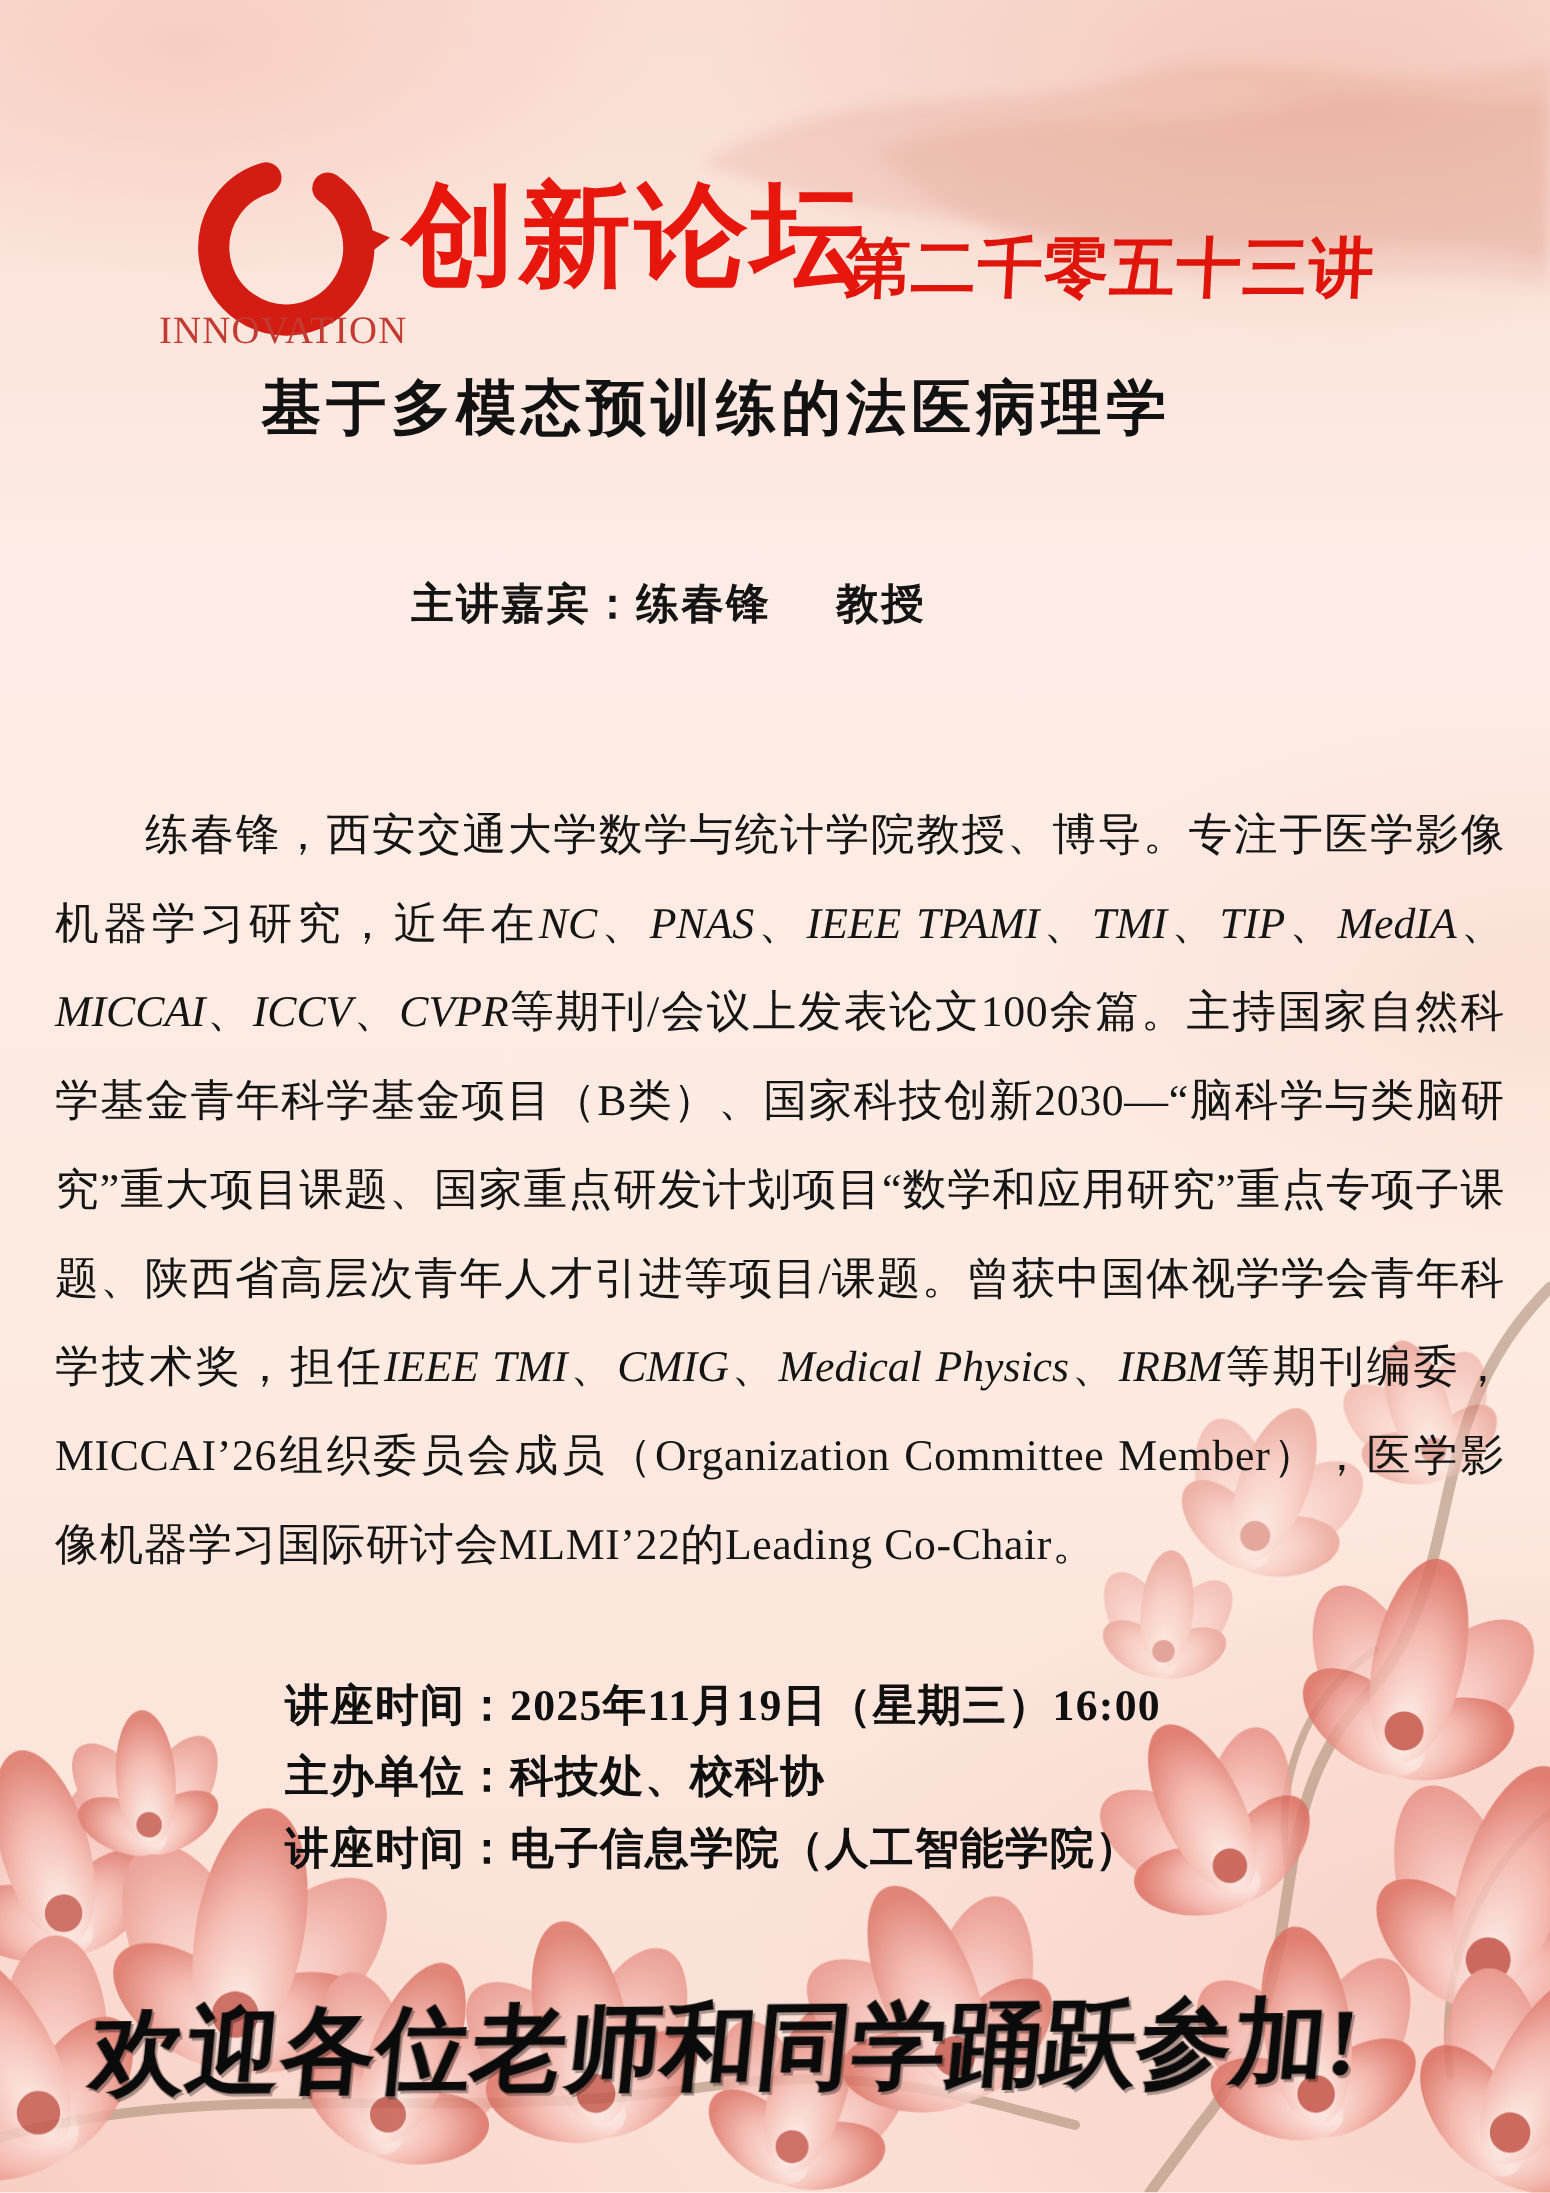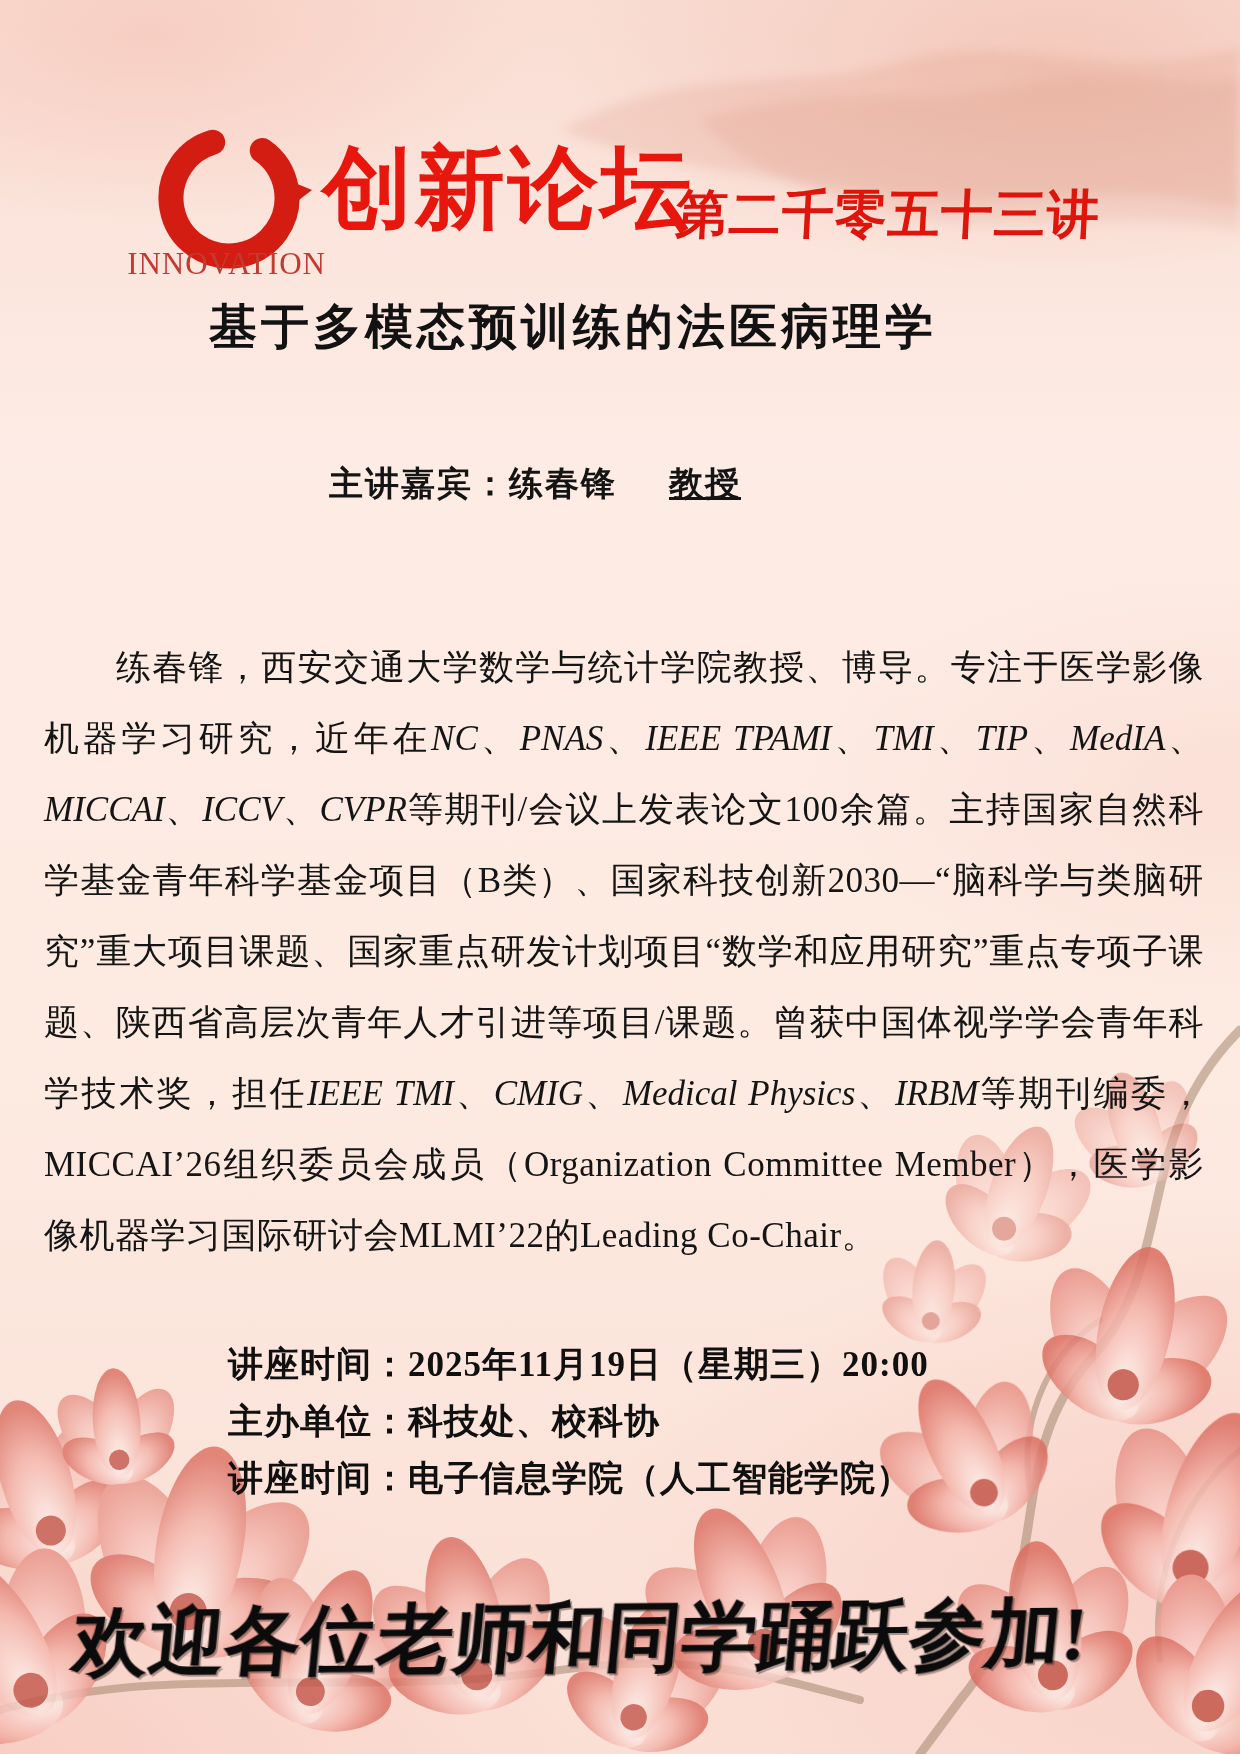--- a/index.html
+++ b/index.html
@@ -28,21 +28,21 @@
   .session-no{position:absolute;left:676px;top:180px;font-family:"Liberation Sans",sans-serif;
     font-size:52px;font-weight:800;color:#df140a;letter-spacing:1px;transform:skewX(-3deg);}
 
   
   .titleblock{position:absolute;left:0;top:292px;width:1100px;text-align:center;color:#121212;padding-left:23px;}
   .title-line{font-size:48px;font-weight:700;letter-spacing:4px;line-height:70px;}
 
   
   .people{position:absolute;left:0;top:458px;width:1070px;text-align:center;color:#141414;}
   .person-line{font-size:34px;font-weight:700;line-height:51px;letter-spacing:2px;}
-  .role-title{margin-left:52px;text-decoration:underline;}
+  .role-title{margin-left:52px;}
 
   
   .bio{position:absolute;left:40px;top:628px;width:1160px;margin:4px;color:#151515;
     font-size:35px;line-height:71px;text-align:justify;text-indent:72px;letter-spacing:.5px;}
   .bio .en{font-family:"Liberation Serif",serif;font-style:italic;letter-spacing:0;}
 
   
   .details{position:absolute;left:228px;top:1336px;color:#101010;}
   .detail-row{font-size:35px;font-weight:700;line-height:57px;letter-spacing:1px;}
 
@@ -133,20 +133,20 @@
     <div class="title-line">基于多模态预训练的法医病理学</div>
   </section>
 
   <section class="people">
     <div class="person-line"><span>主讲嘉宾：</span><span>练春锋</span><span class="role-title">教授</span></div>
   </section>
 
   <p class="bio" id="bio"><span>练春锋，西安交通大学数学与统计学院教授、博导。专注于医学影像机器学习研究，近年在</span><span class="en">NC</span><span>、</span><span class="en">PNAS</span><span>、</span><span class="en">IEEE TPAMI</span><span>、</span><span class="en">TMI</span><span>、</span><span class="en">TIP</span><span>、</span><span class="en">MedIA</span><span>、</span><span class="en">MICCAI</span><span>、</span><span class="en">ICCV</span><span>、</span><span class="en">CVPR</span><span>等期刊/会议上发表论文100余篇。主持国家自然科学基金青年科学基金项目（B类）、国家科技创新2030—“脑科学与类脑研究”重大项目课题、国家重点研发计划项目“数学和应用研究”重点专项子课题、陕西省高层次青年人才引进等项目/课题。曾获中国体视学学会青年科学技术奖，担任</span><span class="en">IEEE TMI</span><span>、</span><span class="en">CMIG</span><span>、</span><span class="en">Medical Physics</span><span>、</span><span class="en">IRBM</span><span>等期刊编委，MICCAI’26组织委员会成员（Organization Committee Member），医学影像机器学习国际研讨会MLMI’22的Leading Co-Chair。</span></p>
 
   <section class="details">
-    <div class="detail-row"><span>讲座时间：</span><span>2025年11月19日（星期三）20:00</span></div>
+    <div class="detail-row"><span>讲座时间：</span><span>2025年11月19日（星期三）16:00</span></div>
     <div class="detail-row"><span>主办单位：</span><span>科技处、校科协</span></div>
     <div class="detail-row"><span>讲座时间：</span><span>电子信息学院（人工智能学院）</span></div>
   </section>
 
   <div class="welcome">欢迎各位老师和同学踊跃参加!</div>
 
 </div>
 
 </body></html>

